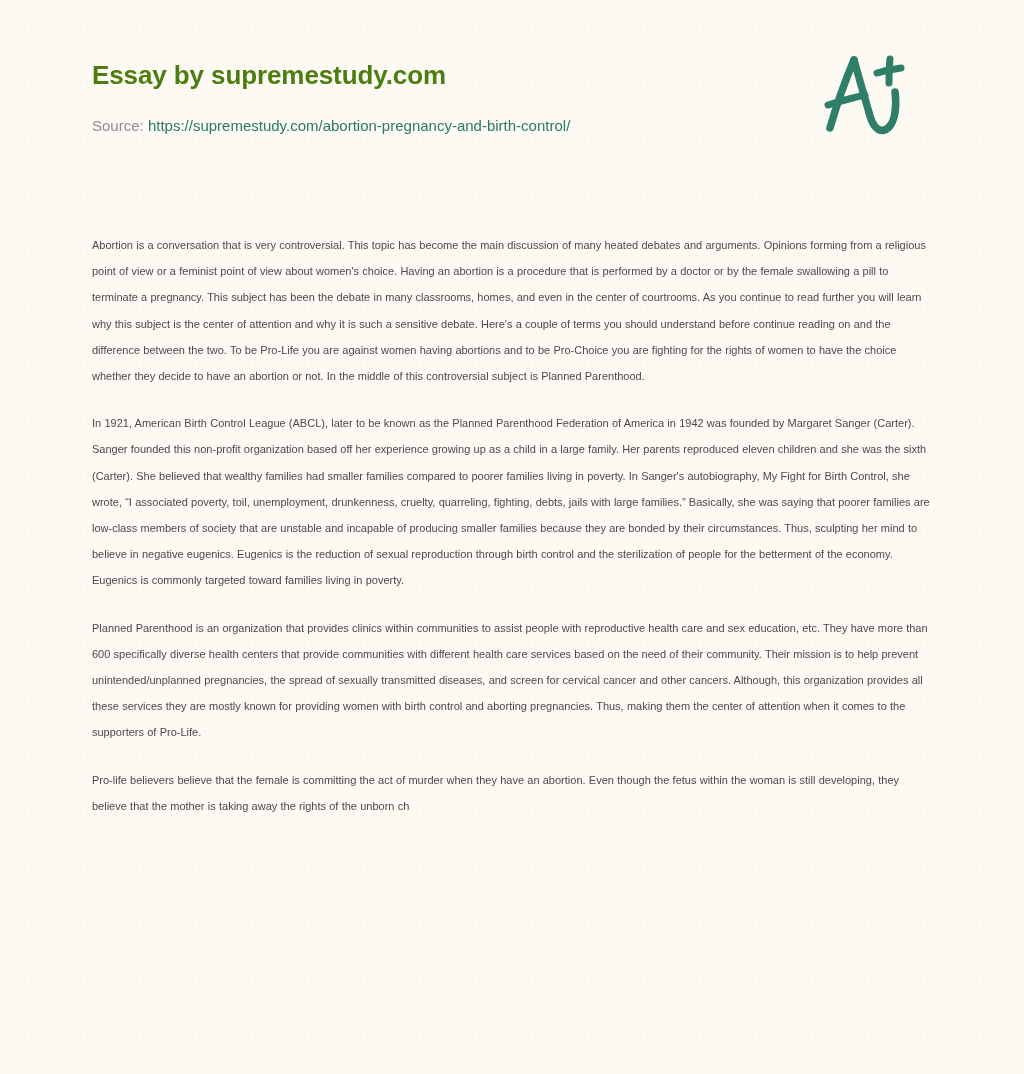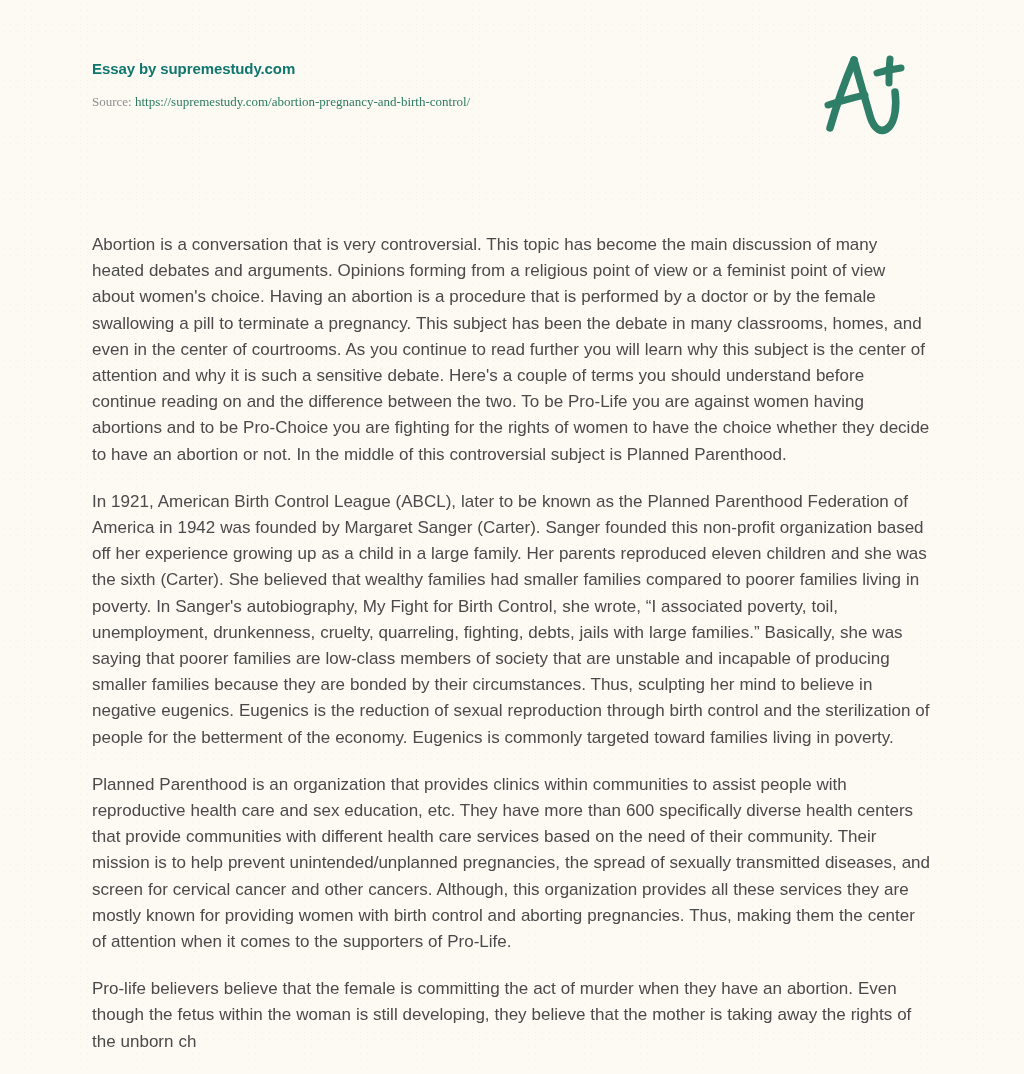--- a/index.html
+++ b/index.html
@@ -43,34 +43,33 @@
     align-items: flex-start;
     justify-content: space-between;
     padding-top: 58px;
   }
 
   .header-left {
     padding-top: 2px;
   }
 
   .site-byline {
-    font-size: 15px;
+    font-size: 26px;
     font-weight: bold;
-    color: #0f766e;
+    color: #4d7c0f;
     letter-spacing: -0.1px;
     line-height: 1.2;
     margin: 0;
   }
 
   .source-line {
-    margin-top: 16px;
-    font-size: 13px;
+    margin-top: 25px;
+    font-size: 15px;
     line-height: 1.3;
     white-space: nowrap;
-    font-family: Liberation Serif, serif;
   }
   .source-label {
     color: #8e8e8e;
   }
   .source-url {
     color: #2b7a62;
     text-decoration: none;
   }
 
   .brand-logo {
@@ -94,21 +93,21 @@
   .article-title {
     font-size: 30px;
     font-weight: bold;
     color: #1d1d1d;
     letter-spacing: -0.2px;
     line-height: 1.25;
     margin: 0 0 26px 0;
   }
 
   .article-body p {
-    font-size: 17px;
+    font-size: 11px;
     line-height: 26.2px;
     color: #4a4a4a;
     margin: 0 0 21px 0;
     max-width: 845px;
     text-align: left;
     word-spacing: 0.2px;
   }
   .article-body p:last-child {
     margin-bottom: 16px;
   }

